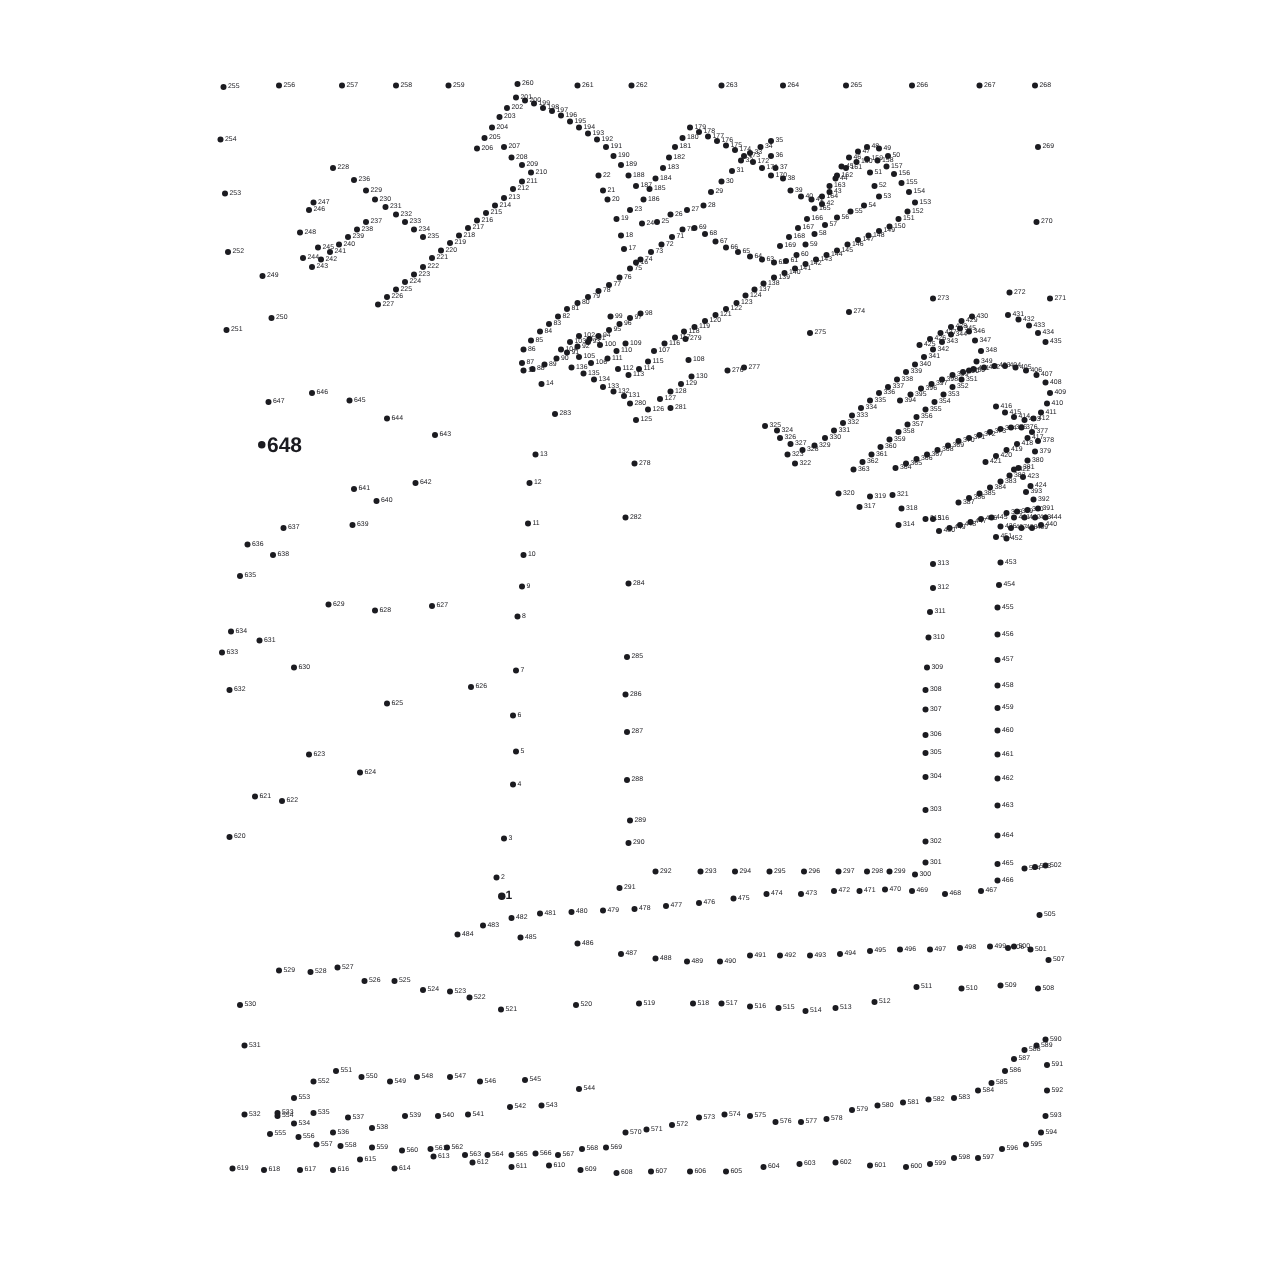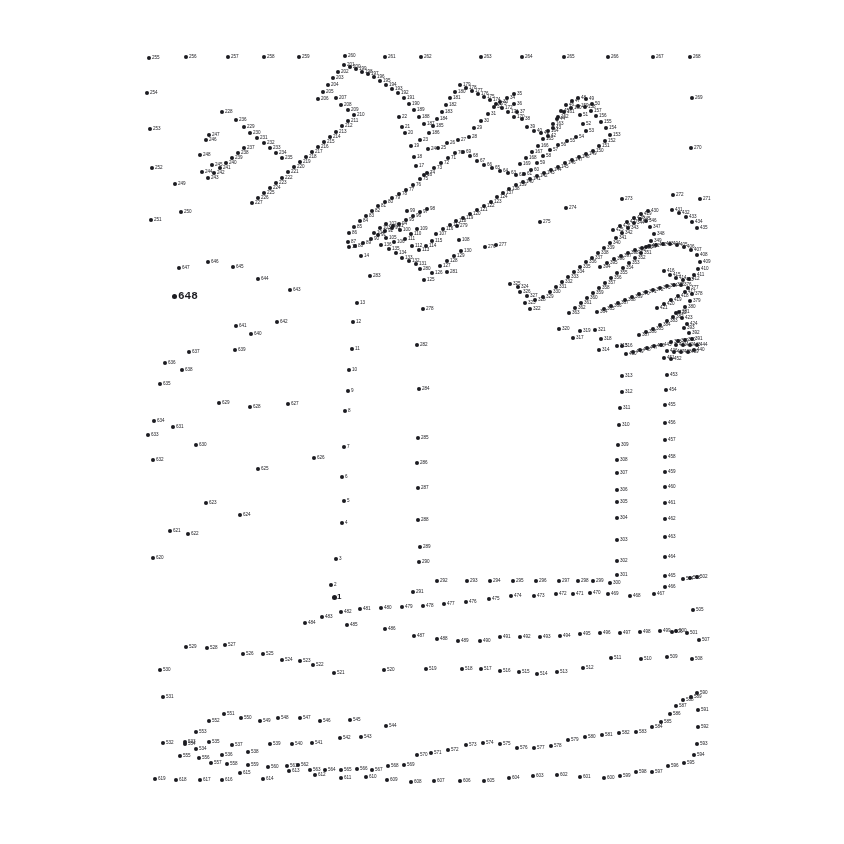--- a/index.html
+++ b/index.html
@@ -51,23 +51,22 @@
     font-size: 8px;
     font-weight: bold;
   }
   .dot-end .dot {
     width: 5px;
     height: 5px;
     margin-left: -2.5px;
     margin-top: -2.5px;
   }
   .dot-end .dot-label {
-    font-size: 11px;
+    font-size: 14px;
     font-weight: bold;
-    font-family: Liberation Mono, monospace;
   }
 </style>
 </head>
 <body>
 
 <div id="puzzle-root">
   <div id="dot-layer">
       <div class="dot-start" style="position: absolute; left: 0px; top: 0px;">
         <div class="dot" style="left: 334px; top: 597px; background: rgb(27, 27, 32);"></div>
         <div class="dot-label" style="color: rgb(27, 27, 32); left: 337px; top: 597px;">1</div>

